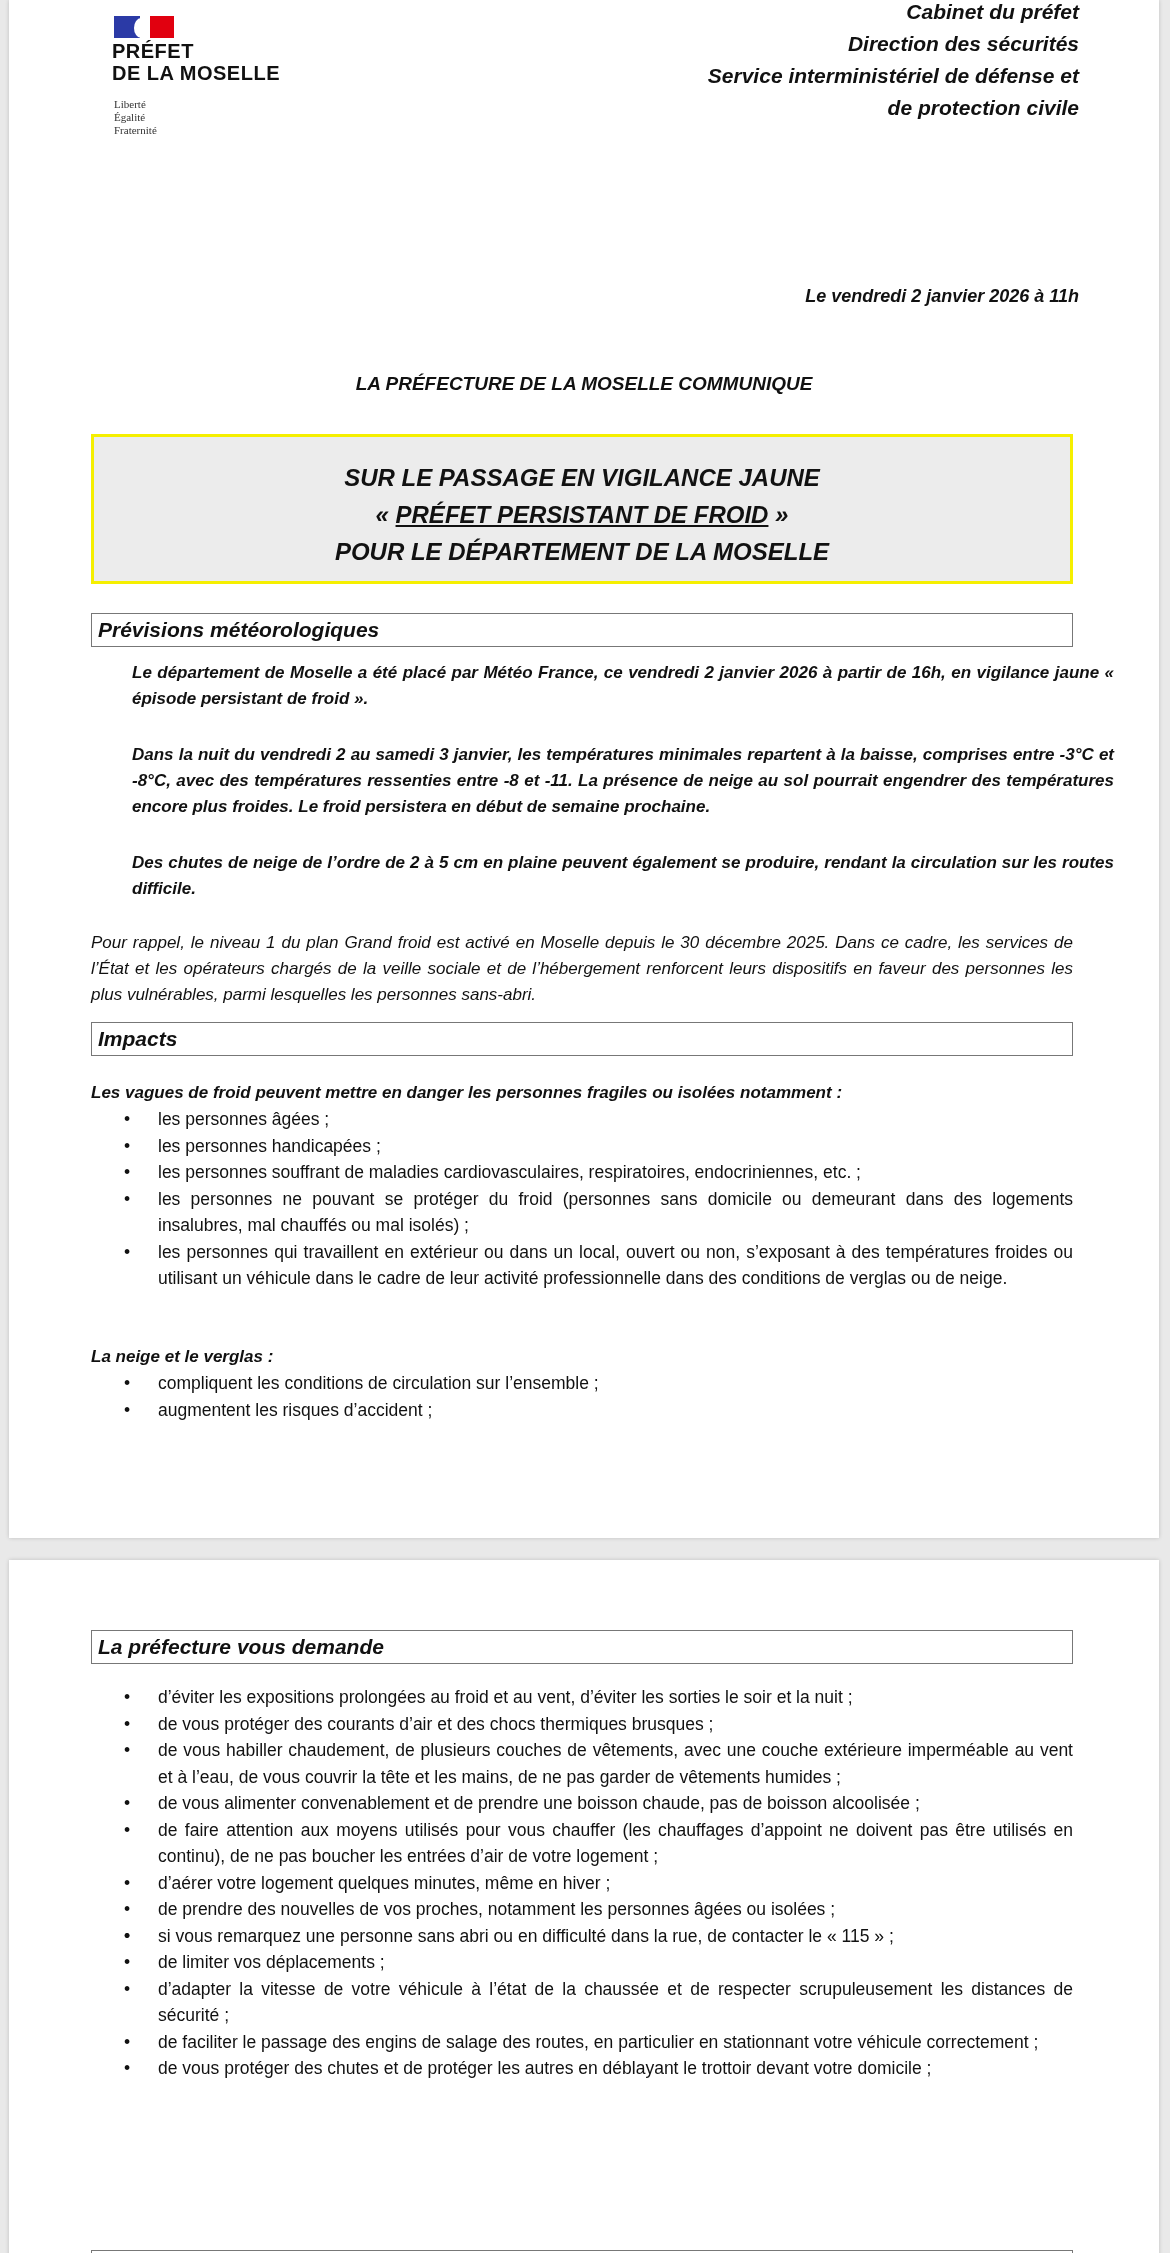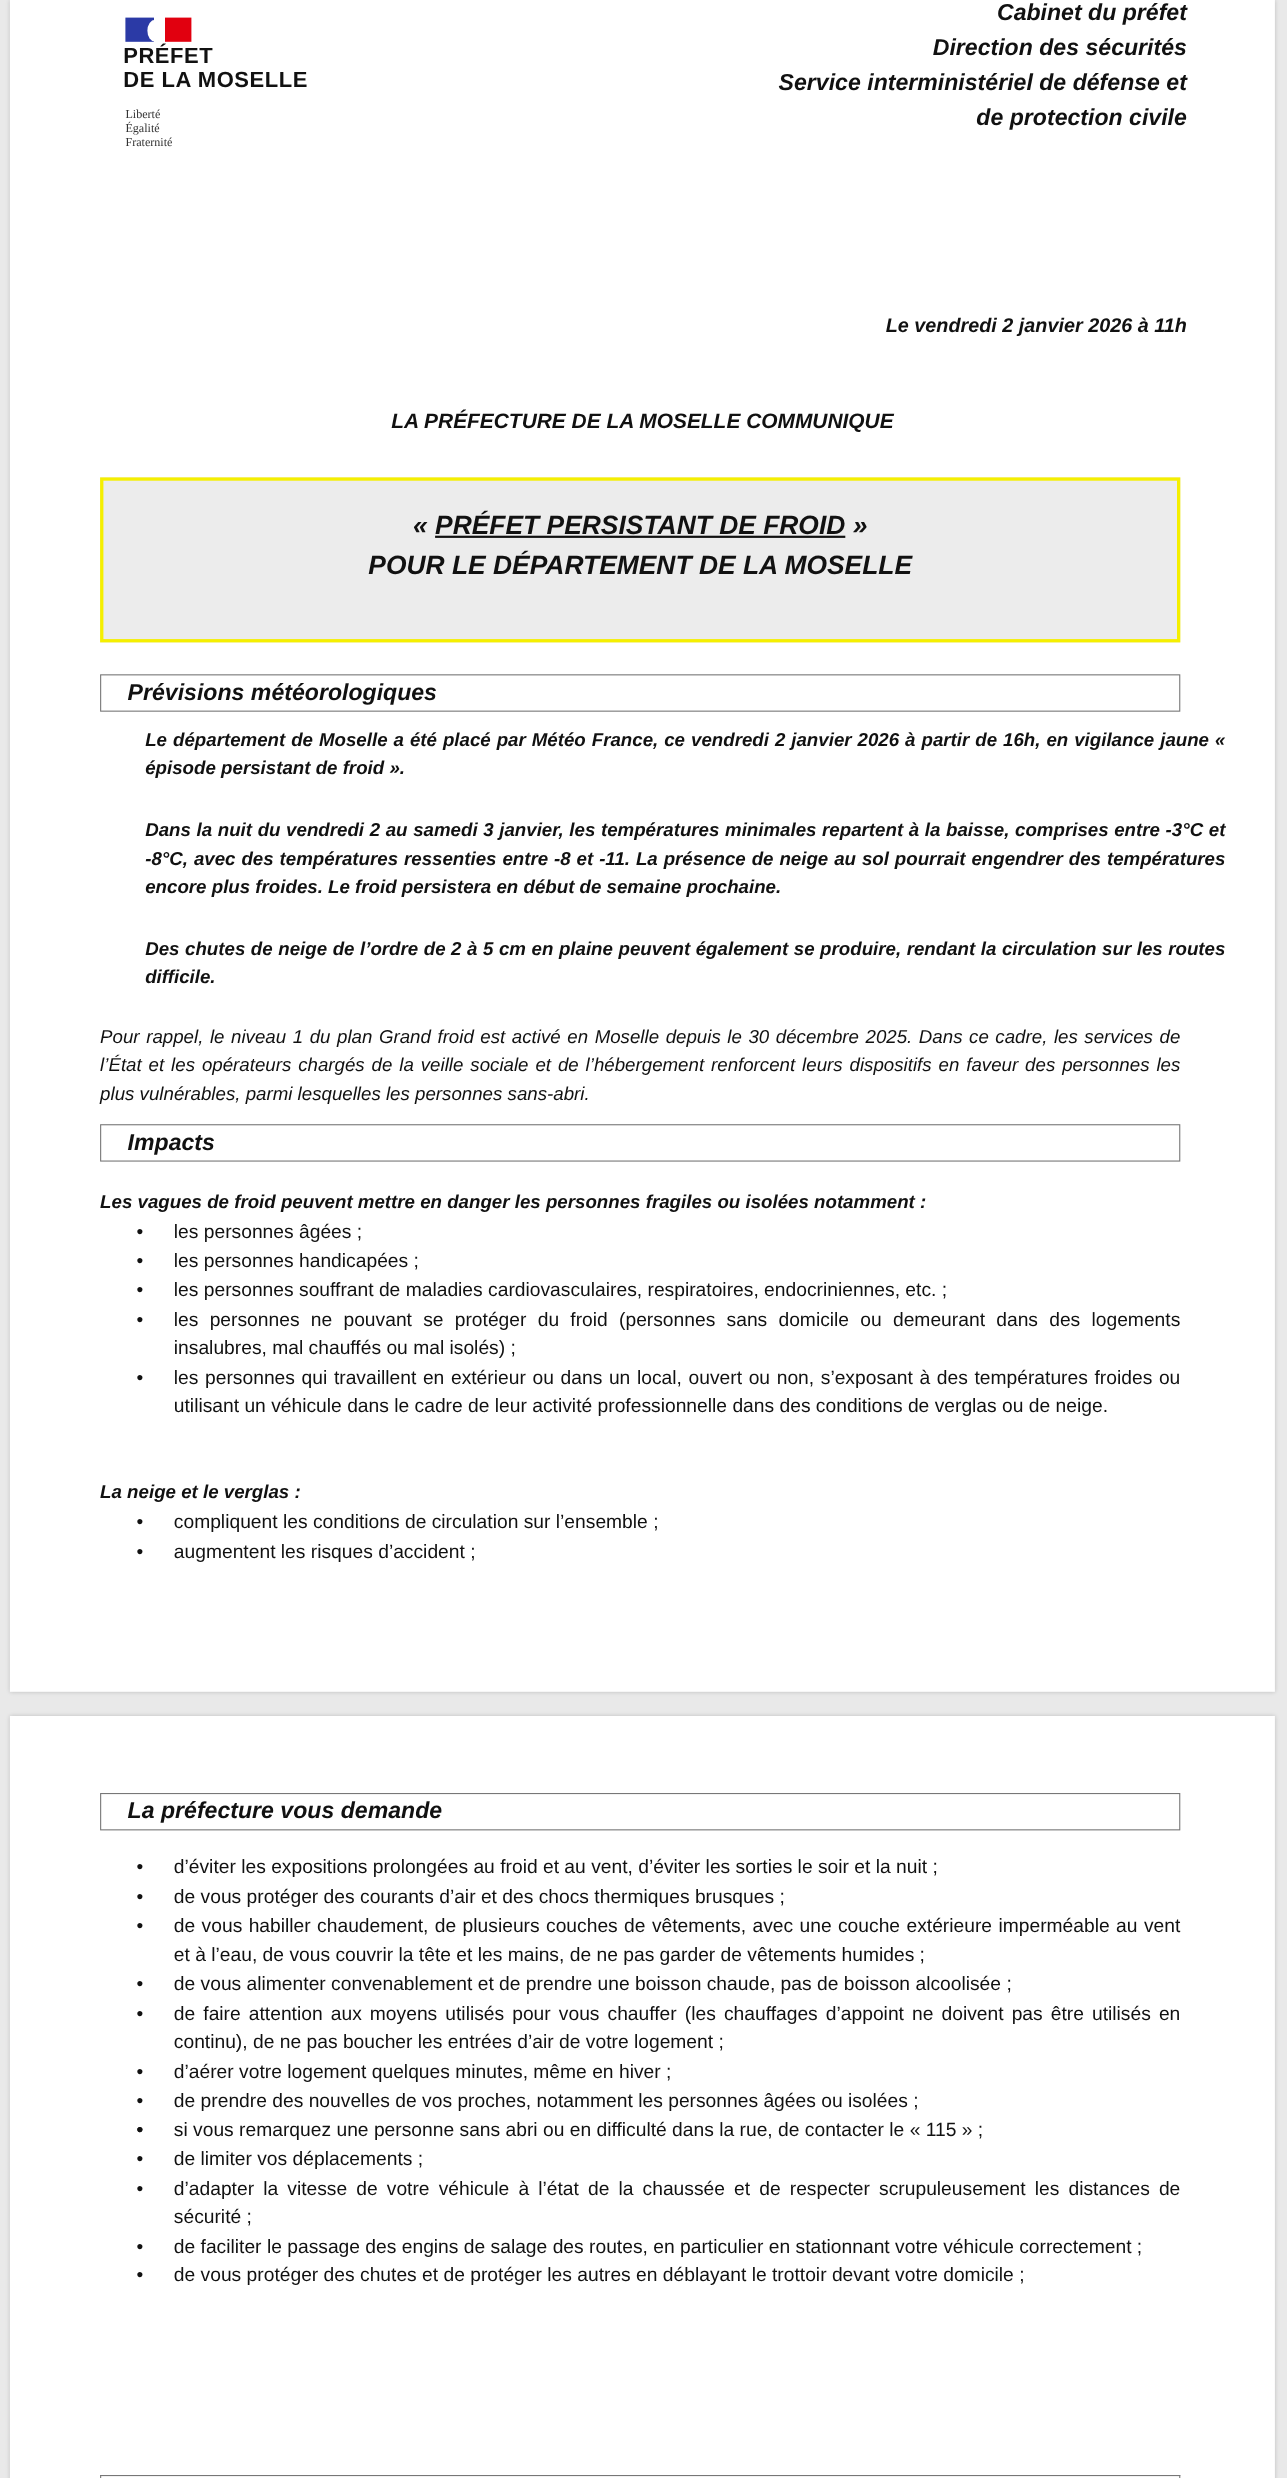--- a/index.html
+++ b/index.html
@@ -22,21 +22,21 @@
   .service { position:absolute; right:80px; top:-4px; text-align:right; font-style:italic; font-weight:bold; font-size:21px; line-height:32px; }
   .date { position:absolute; right:80px; top:286px; font-style:italic; font-weight:bold; font-size:18px; }
   .communique { position:absolute; left:0; width:100%; top:373px; text-align:center; font-style:italic; font-weight:bold; font-size:19px; }
 
   .alert-box { position:absolute; left:82px; top:434px; width:982px; height:150px; background:#ececec;
                border:3px solid #f5ef00; box-sizing:border-box; text-align:center;
                font-style:italic; font-weight:bold; font-size:24px; line-height:37px; padding-top:22px; }
   .alert-box u { text-decoration:underline; }
 
   .section-head { position:absolute; left:82px; width:982px; height:34px; border:1.5px solid #777; box-sizing:border-box;
-                  font-style:italic; font-weight:bold; font-size:21px; line-height:31px; padding-left:24px; }
+                  font-style:italic; font-weight:bold; font-size:21px; line-height:31px; padding-left:6px; }
 
   .para { position:absolute; left:82px; width:982px; font-size:17px; line-height:26px; text-align:justify; font-style:italic; }
   .para.bold { font-weight:bold;margin-left:41px; }
   .lead { position:absolute; left:82px; width:982px; font-size:17px; line-height:26px; font-style:italic; font-weight:bold; }
 
   ul.bl { position:absolute; left:82px; width:982px; margin:0; padding:0; list-style:none; font-size:17.5px; line-height:26.5px; }
   ul.bl li { position:relative; padding-left:67px; text-align:justify; }
   ul.bl li .dot { position:absolute; left:33px; top:0; }
 </style>
 </head>
@@ -64,20 +64,21 @@
     <div>Cabinet du préfet</div>
     <div>Direction des sécurités</div>
     <div>Service interministériel de défense et</div>
     <div>de protection civile</div>
   </div>
 
   <div class="date">Le vendredi 2 janvier 2026 à 11h</div>
   <div class="communique">LA PRÉFECTURE DE LA MOSELLE COMMUNIQUE</div>
 
   <div class="alert-box">
+    <div>SUR LE PASSAGE EN VIGILANCE JAUNE</div>
     <div><span>« </span><u>PRÉFET PERSISTANT DE FROID</u><span> »</span></div>
     <div>POUR LE DÉPARTEMENT DE LA MOSELLE</div>
   </div>
 
   <div class="section-head" style="top:613px;">Prévisions météorologiques</div>
 
   <div class="para bold" style="top:660px;">Le département de Moselle a été placé par Météo France, ce vendredi 2 janvier 2026 à partir de 16h, en vigilance jaune « épisode persistant de froid ».</div>
   <div class="para bold" style="top:742px;">Dans la nuit du vendredi 2 au samedi 3 janvier, les températures minimales repartent à la baisse, comprises entre -3°C et -8°C, avec des températures ressenties entre -8 et -11. La présence de neige au sol pourrait engendrer des températures encore plus froides. Le froid persistera en début de semaine prochaine.</div>
   <div class="para bold" style="top:850px;">Des chutes de neige de l’ordre de 2 à 5 cm en plaine peuvent également se produire, rendant la circulation sur les routes difficile.</div>
   <div class="para" style="top:930px;">Pour rappel, le niveau 1 du plan Grand froid est activé en Moselle depuis le 30 décembre 2025. Dans ce cadre, les services de l’État et les opérateurs chargés de la veille sociale et de l’hébergement renforcent leurs dispositifs en faveur des personnes les plus vulnérables, parmi lesquelles les personnes sans-abri.</div>

